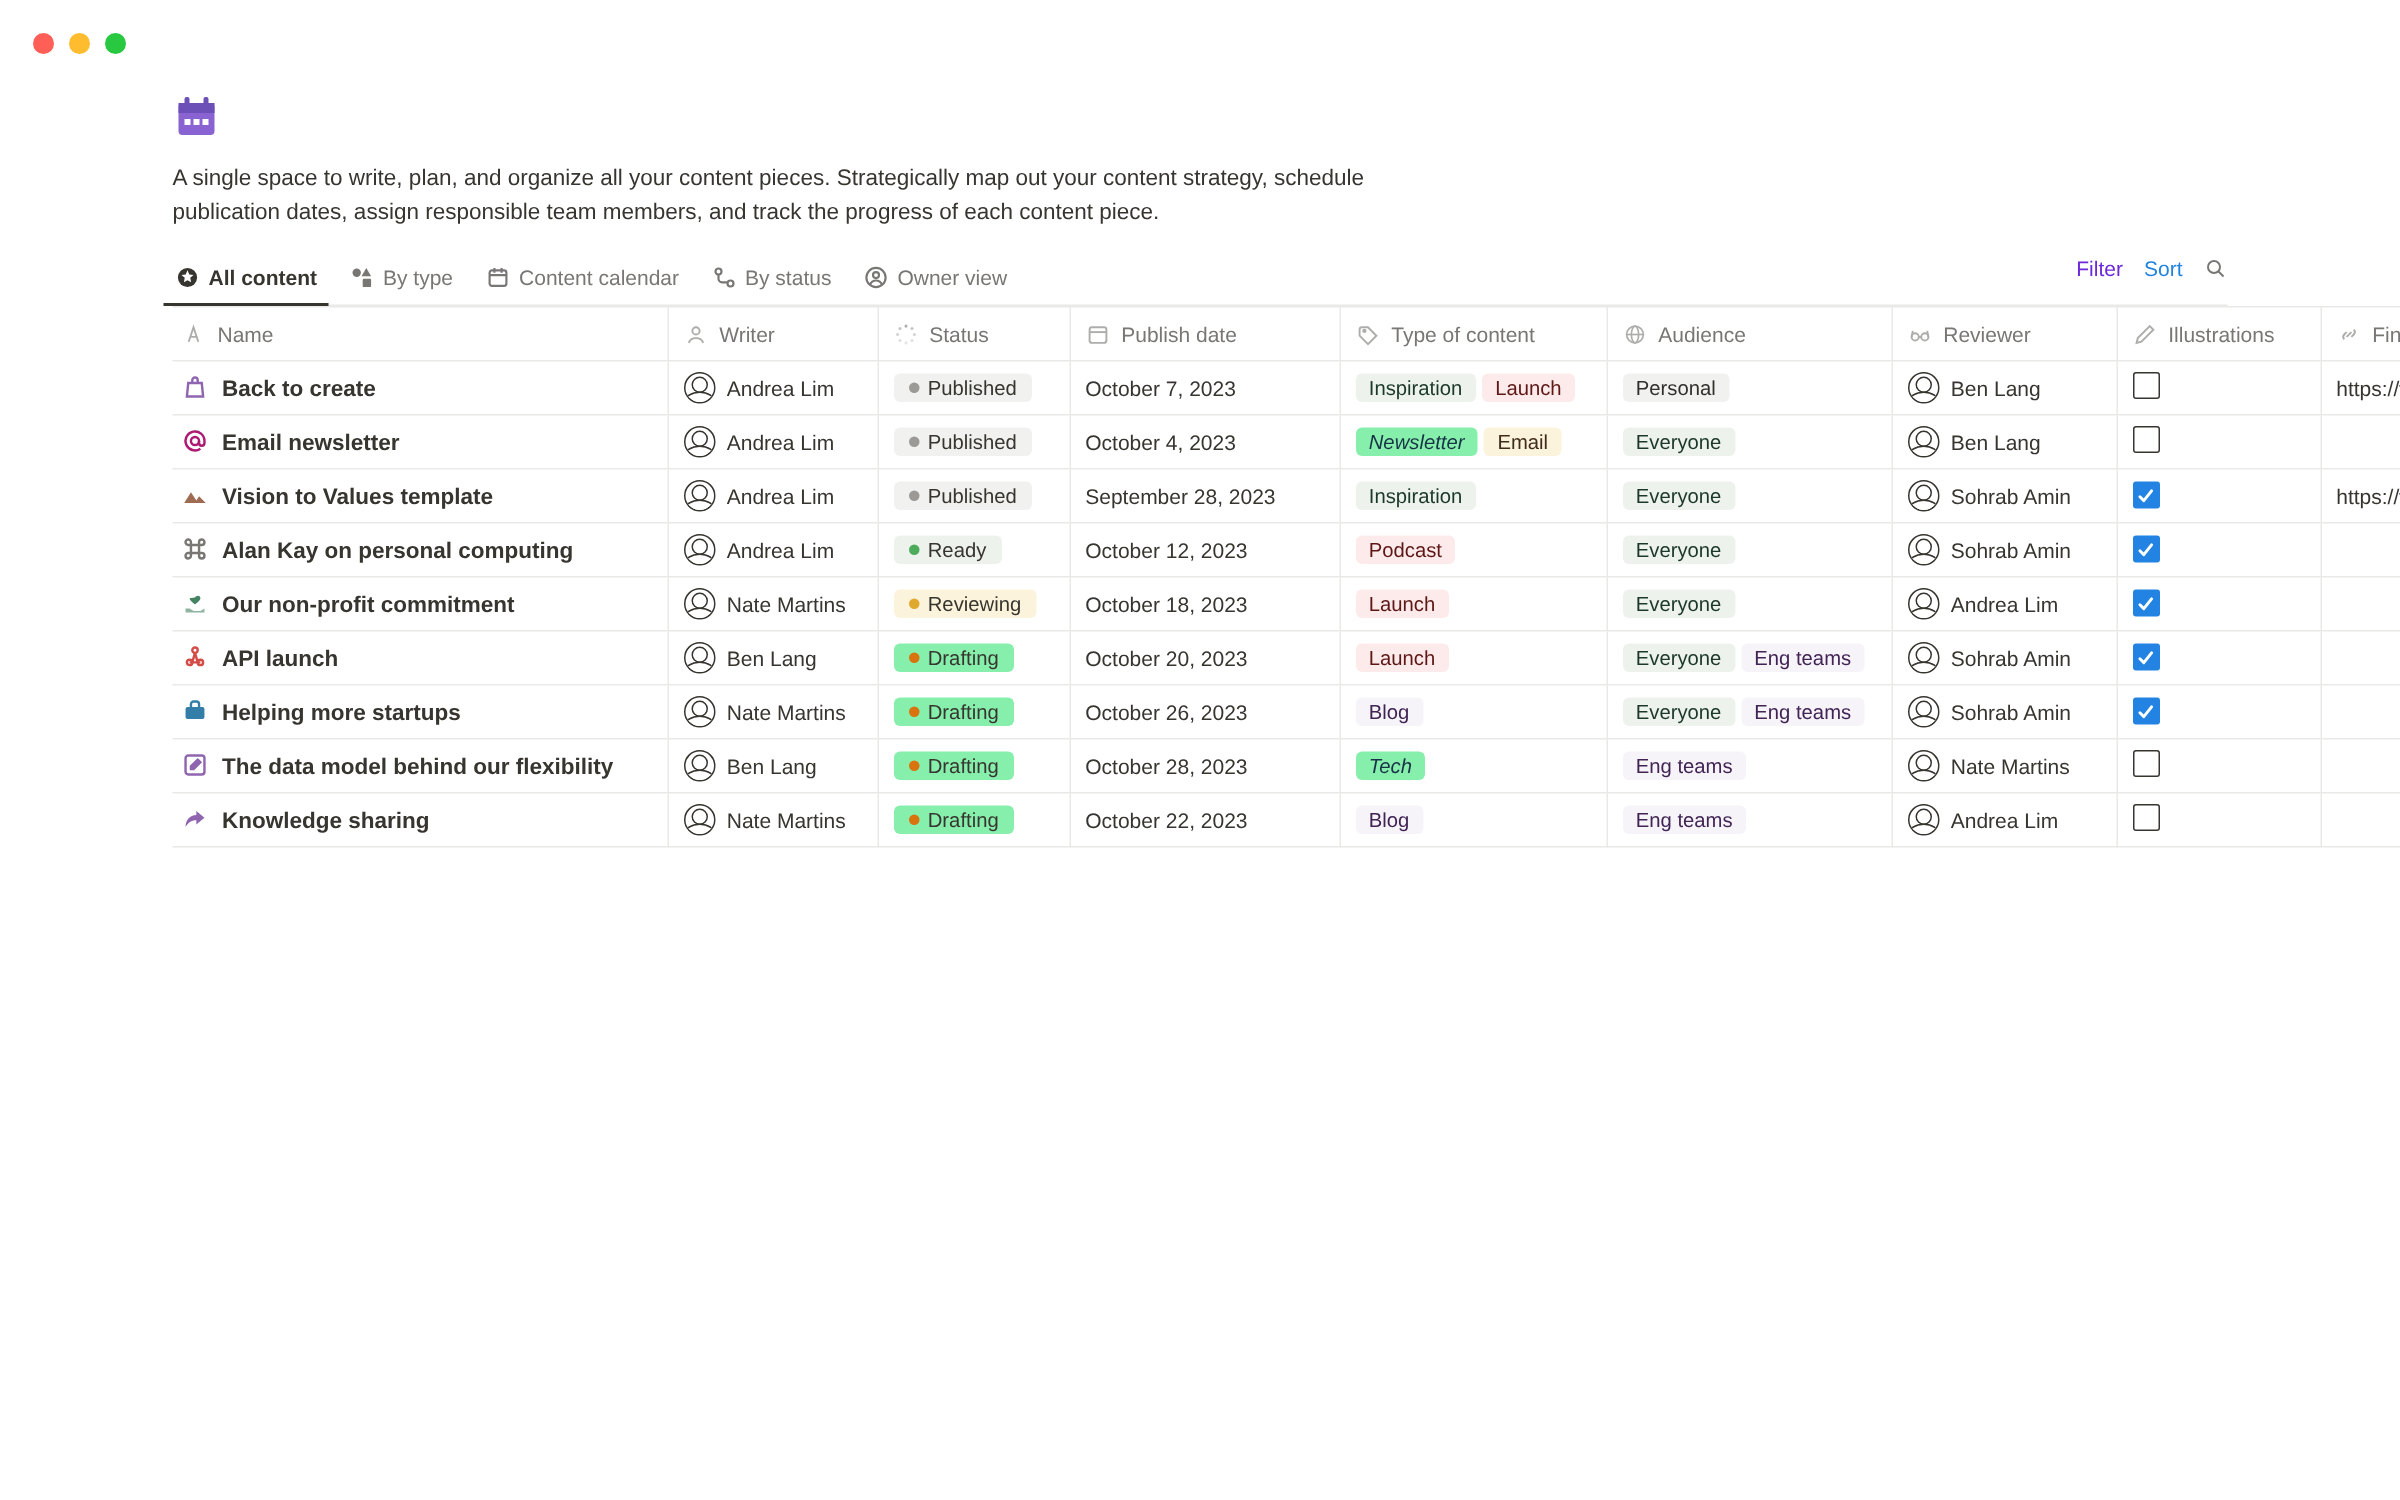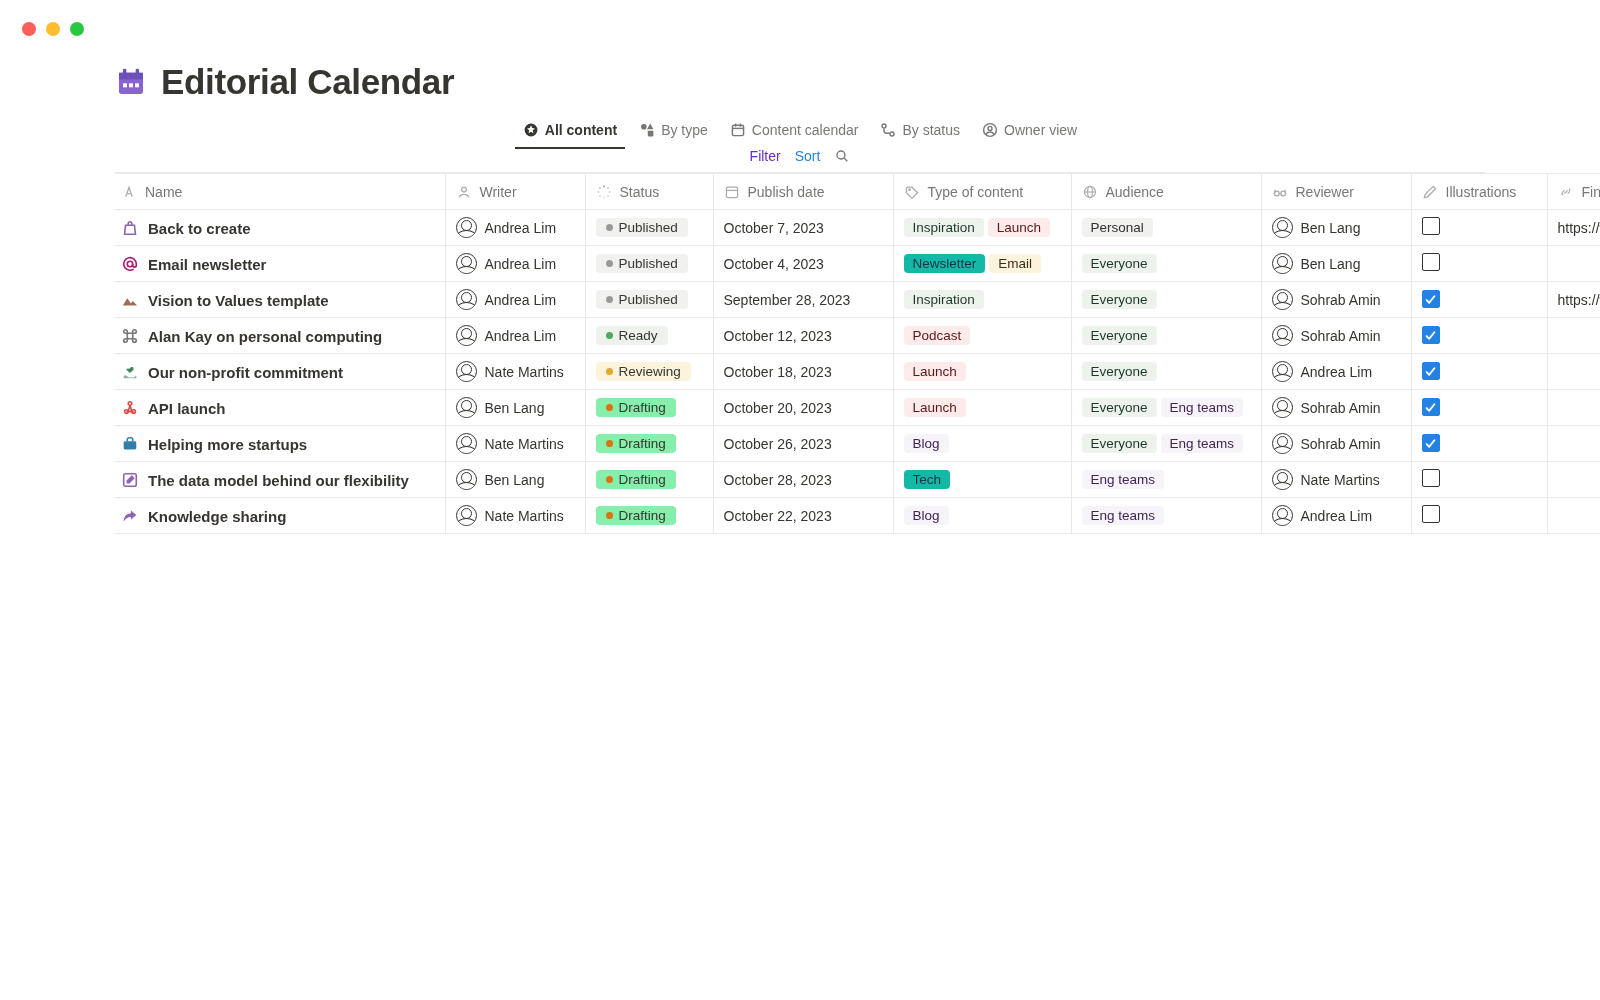--- a/index.html
+++ b/index.html
@@ -14,21 +14,21 @@
 
 .page { padding: 62px 115px 0 115px; width: 100%; }
 
 .title-row { display: flex; align-items: center; gap: 14px; margin-bottom: 14px; }
 .page-icon { width: 32px; height: 32px; display: flex; align-items: center; justify-content: center; }
 h1 { font-size: 35px; font-weight: 700; letter-spacing: -0.01em; }
 
 .desc { color: #37352f; line-height: 1.5; font-size: 15px; max-width: 800px; margin-bottom: 18px; }
 .hint { color: #37352f; font-size: 15px; margin-bottom: 22px; }
 
-.tabs-row { display: flex; align-items: center; justify-content: space-between; border-bottom: 1px solid #e9e9e7; flex-direction: column; }
+.tabs-row { display: flex; align-items: flex-start; justify-content: space-between; border-bottom: 1px solid #e9e9e7; }
 .tabs { display: flex; gap: 18px; }
 .tab { display: flex; align-items: center; gap: 6px; padding: 6px 2px 10px 2px; color: #787774; cursor: pointer; font-size: 14px; position: relative; }
 .tab .icon { width: 16px; height: 16px; display: inline-flex; align-items: center; justify-content: center; }
 .tab.active { color: #37352f; font-weight: 600; }
 .tab.active::after { content: ""; position: absolute; left: -6px; right: -6px; bottom: -1px; height: 2px; background: #37352f; }
 
 .tools { display: flex; align-items: center; gap: 14px; padding-bottom: 8px; }
 .tool { color: #6d28d9; font-size: 14px; cursor: pointer; }
 .tool.sort { color: #2383e2; }
 .search-icon { width: 16px; height: 16px; }
@@ -52,21 +52,21 @@
 .pill { display: inline-flex; align-items: center; gap: 6px; padding: 2px 10px; border-radius: 4px; font-size: 13.5px; }
 .dot { width: 7px; height: 7px; border-radius: 50%; display: inline-block; }
 .pill.status-published { background: #f1f1ef; } .pill.status-published .dot { background: #9b9a97; }
 .pill.status-ready { background: #edf3ec; } .pill.status-ready .dot { background: #4dab5b; }
 .pill.status-reviewing { background: #fbf3db; } .pill.status-reviewing .dot { background: #dfa82f; }
 .pill.status-drafting { background: #86efac; } .pill.status-drafting .dot { background: #d9730d; }
 
 .tag { display: inline-block; padding: 2px 9px; border-radius: 4px; font-size: 13.5px; margin-right: 4px; }
 .tag.inspiration, .tag.everyone { background: #edf3ec; color: #1c3829; }
 .tag.launch, .tag.podcast { background: #fdebec; color: #5d1715; }
-.tag.newsletter, .tag.tech { background: #14b8a6; color: #183347; }
+.tag.newsletter, .tag.tech { background: #86efac; color: #183347; font-style: italic; }
 .tag.email { background: #fbf3db; color: #402c1b; }
 .tag.blog, .tag.engteams { background: #f6f3f9; color: #412454; }
 .tag.personal { background: #f1f1ef; color: #32302c; }
 
 .chk { width: 18px; height: 18px; border: 1.5px solid #37352f; border-radius: 2px; display: inline-flex; align-items: center; justify-content: center; }
 .chk.checked { background: #2383e2; border-color: #2383e2; }
 .chk.checked svg { stroke: #fff; }
 
 .footer { display: flex; padding-top: 6px; }
 .count { margin-left: 260px; color: #787774; font-size: 11px; letter-spacing: 0.08em; }
@@ -89,23 +89,23 @@
       <svg viewBox="0 0 24 24" width="32" height="32">
           <rect x="3" y="5" width="18" height="16" rx="2" fill="#8a63d2"></rect>
           <rect x="3" y="5" width="18" height="5" fill="#6c4fb7"></rect>
           <rect x="6" y="2" width="2.5" height="5" rx="1" fill="#6c4fb7"></rect>
           <rect x="15.5" y="2" width="2.5" height="5" rx="1" fill="#6c4fb7"></rect>
           <rect x="6" y="13" width="3" height="3" fill="#fff"></rect>
           <rect x="10.5" y="13" width="3" height="3" fill="#fff"></rect>
           <rect x="15" y="13" width="3" height="3" fill="#fff"></rect>
         </svg>
     </span>
-    <h1>Editorial Calendar</h1>
   </div>
 
+  <p class="desc">A single space to write, plan, and organize all your content pieces. Strategically map out your content strategy, schedule publication dates, assign responsible team members, and track the progress of each content piece.</p>
 
   <div class="tabs-row">
     <div class="tabs" id="tabs">
         <div class="tab active">
           <span class="icon">
             <svg viewBox="0 0 20 20" width="16" height="16" fill="#37352f">
               <circle cx="10" cy="10" r="8"></circle>
               <path fill="#fff" d="M10 4l1.5 3.5L15 8l-2.7 2.3L13 14l-3-1.8L7 14l.7-3.7L5 8l3.5-.5z"></path>
             </svg>
           </span>

